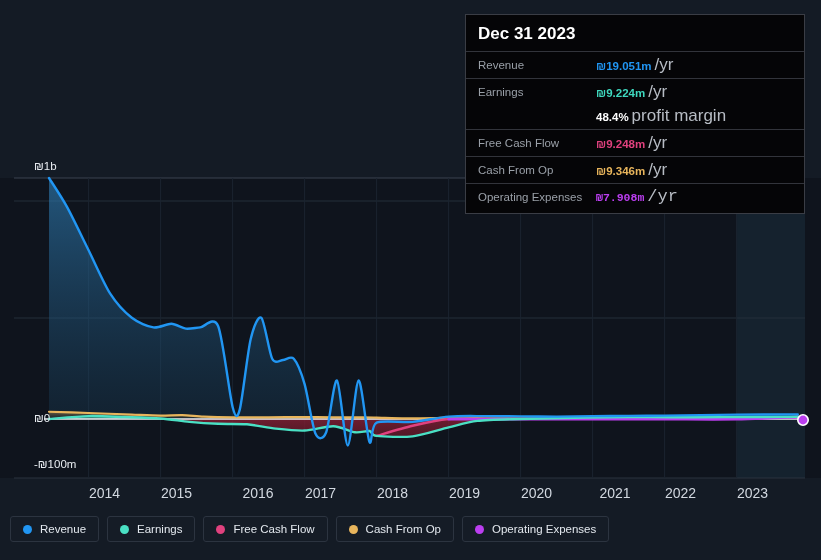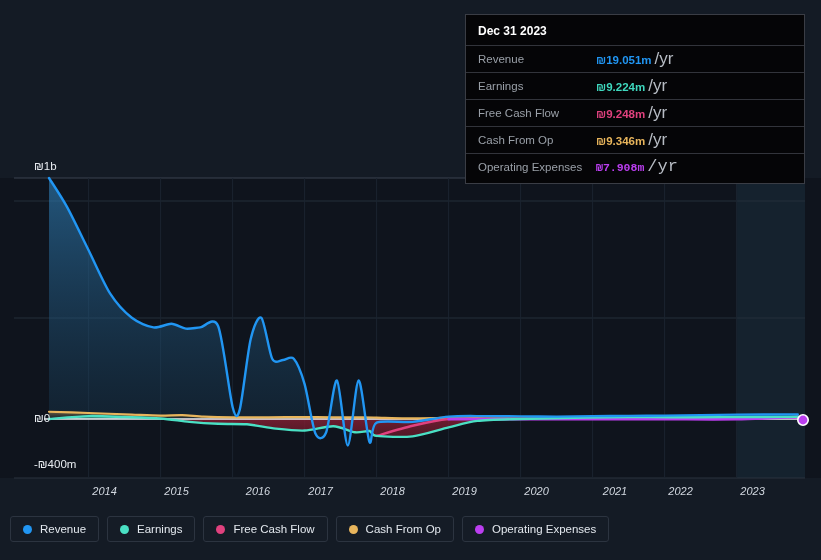--- a/index.html
+++ b/index.html
@@ -33,39 +33,38 @@
   .axis-text {
     position: absolute;
     font-size: 11.5px;
     color: #e8ecf1;
     white-space: nowrap;
     pointer-events: none;
     margin-left: 16px;
   }
   .ytick { left: 18px; }
   .xtick {
-    font-size: 11px;
+    font-size: 14px;
     color: #d2d8e0;
     transform: translateX(-50%);
     top: 485px;
-    font-style: italic;
   }
 
   
   #tooltip {
     position: absolute;
     left: 465px; top: 14px;
     width: 340px;
     background: #050507;
     border: 1px solid #3a3d45;
     box-sizing: border-box;
     padding: 6px 0 4px 0;
   }
   #tooltip .tt-title {
-    font-size: 12px;
+    font-size: 17px;
     font-weight: bold;
     color: #ffffff;
     padding: 3px 12px 7px 12px;
   }
   .tt-row {
     display: flex;
     align-items: center;
     border-top: 1px solid #32343b;
     padding: 3px 12px;
     min-height: 15px;
@@ -181,21 +180,21 @@
         <path d="M448.60,419.24C453.64,419.24 474.52,419.24 484.60,419.24C494.68,419.24 505.48,419.24 520.60,419.24C535.72,419.24 572.44,419.24 592.60,419.24C612.76,419.24 644.44,419.24 664.60,419.24C684.76,419.24 717.95,419.54 736.60,419.24C755.25,418.94 789.23,417.39 797.80,417.09" fill="none" stroke="#bb3ef0" stroke-width="2.6" stroke-linecap="round" stroke-linejoin="round"></path>
         <path d="M49.00,419.00C54.54,418.60 78.02,416.38 88.60,416.11C99.18,415.84 114.52,416.73 124.60,417.07C134.68,417.41 151.53,417.84 160.60,418.52C169.67,419.19 181.34,421.15 189.40,421.89C197.46,422.63 210.14,423.48 218.20,423.82C226.26,424.16 238.94,423.63 247.00,424.30C255.06,424.98 267.74,427.76 275.80,428.64C283.86,429.52 296.54,430.91 304.60,430.57C312.66,430.23 326.34,425.99 333.40,426.23C340.46,426.47 349.96,431.58 355.00,432.25C360.04,432.93 366.38,430.54 369.40,431.05C372.42,431.56 370.55,435.13 376.60,435.87C382.65,436.61 402.52,437.53 412.60,436.35C422.68,435.17 439.53,429.59 448.60,427.44C457.67,425.28 467.32,422.11 477.40,420.93C487.48,419.75 508.50,419.40 520.60,419.00C532.70,418.60 551.70,418.27 563.80,418.04C575.90,417.80 594.90,417.45 607.00,417.31C619.10,417.18 638.10,417.07 650.20,417.07C662.30,417.07 681.30,417.31 693.40,417.31C705.50,417.31 721.98,417.15 736.60,417.07C751.22,417.00 789.23,416.82 797.80,416.78" fill="none" stroke="#4ae0c4" stroke-width="2.4" stroke-linecap="round" stroke-linejoin="round"></path>
         <path d="M49.00,178.00C51.52,182.05 61.46,196.80 67.00,206.92C72.54,217.04 82.55,238.15 88.60,250.30C94.65,262.45 104.15,284.23 110.20,293.68C116.25,303.13 125.75,313.06 131.80,317.78C137.85,322.50 147.86,326.58 153.40,327.42C158.94,328.26 166.86,323.64 171.40,323.81C175.94,323.97 181.77,328.12 185.80,328.63C189.83,329.13 195.66,327.76 200.20,327.42C204.74,327.08 213.66,315.08 218.20,326.22C222.74,337.35 229.58,395.31 232.60,406.95C235.62,418.59 237.28,418.81 239.80,409.36C242.32,399.91 247.58,352.29 250.60,339.47C253.62,326.65 258.38,315.08 261.40,317.78C264.42,320.48 269.18,352.85 272.20,358.75C275.22,364.65 279.98,359.95 283.00,359.95C286.02,359.95 290.78,355.38 293.80,358.75C296.82,362.12 301.58,373.60 304.60,384.06C307.62,394.51 312.38,426.71 315.40,433.46C318.42,440.21 323.18,439.68 326.20,432.25C329.22,424.83 333.98,378.58 337.00,380.44C340.02,382.30 344.78,445.51 347.80,445.51C350.82,445.51 355.58,380.95 358.60,380.44C361.62,379.93 366.88,435.99 369.40,441.89C371.92,447.80 370.55,425.42 376.60,422.62C382.65,419.81 402.52,422.74 412.60,421.89C422.68,421.05 438.52,417.40 448.60,416.59C458.68,415.78 474.52,416.14 484.60,416.11C494.68,416.07 510.52,416.28 520.60,416.35C530.68,416.42 546.52,416.62 556.60,416.59C566.68,416.56 582.52,416.21 592.60,416.11C602.68,416.01 618.52,415.93 628.60,415.87C638.68,415.80 654.52,415.73 664.60,415.63C674.68,415.52 690.52,415.28 700.60,415.14C710.68,415.01 722.99,414.76 736.60,414.66C750.21,414.56 789.23,414.44 797.80,414.41" fill="none" stroke="#2196f3" stroke-width="2.4" stroke-linecap="round" stroke-linejoin="round"></path>
         <circle cx="803" cy="420" r="5.2" fill="#bb3ef0" stroke="#ffffff" stroke-width="1.6"></circle>
       </svg>
   </div>
 
   <div id="y-ticks">
       <div class="axis-text ytick" style="top: 160px;">₪1b</div>
       <div class="axis-text ytick" style="top: 412px;">₪0</div>
-      <div class="axis-text ytick" style="top: 458px;">-₪400m</div>
+      <div class="axis-text ytick" style="top: 458px;">-₪100m</div>
     </div>
   <div id="x-ticks">
       <div class="axis-text xtick" style="left: 88.6px;">2014</div>
       <div class="axis-text xtick" style="left: 160.6px;">2015</div>
       <div class="axis-text xtick" style="left: 242px;">2016</div>
       <div class="axis-text xtick" style="left: 304.6px;">2017</div>
       <div class="axis-text xtick" style="left: 376.6px;">2018</div>
       <div class="axis-text xtick" style="left: 448.6px;">2019</div>
       <div class="axis-text xtick" style="left: 520.6px;">2020</div>
       <div class="axis-text xtick" style="left: 599px;">2021</div>
@@ -207,20 +206,24 @@
     <div class="tt-title">Dec 31 2023</div>
     <div id="tt-rows">
         <div class="tt-row">
           <div class="tt-label">Revenue</div>
           <div class="tt-value" style="color: rgb(33, 150, 243);">₪19.051m<span class="tt-unit">/yr</span></div>
         </div>
         <div class="tt-row">
           <div class="tt-label">Earnings</div>
           <div class="tt-value" style="color: rgb(63, 217, 191);">₪9.224m<span class="tt-unit">/yr</span></div>
         </div>
+        <div class="tt-row no-rule">
+          <div class="tt-label"></div>
+          <div><span class="tt-sub">48.4%</span><span class="tt-unit">profit margin</span></div>
+        </div>
         <div class="tt-row">
           <div class="tt-label">Free Cash Flow</div>
           <div class="tt-value" style="color: rgb(224, 65, 126); text-align: right;">₪9.248m<span class="tt-unit">/yr</span></div>
         </div>
         <div class="tt-row">
           <div class="tt-label">Cash From Op</div>
           <div class="tt-value" style="color: rgb(232, 181, 92);">₪9.346m<span class="tt-unit">/yr</span></div>
         </div>
         <div class="tt-row">
           <div class="tt-label">Operating Expenses</div>

